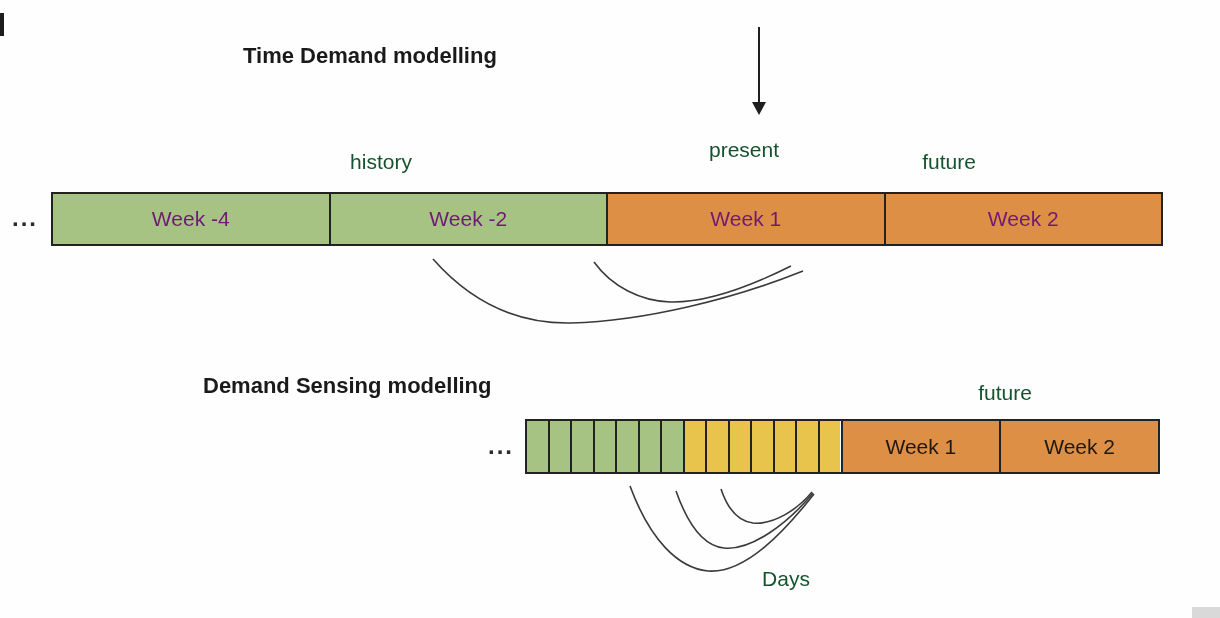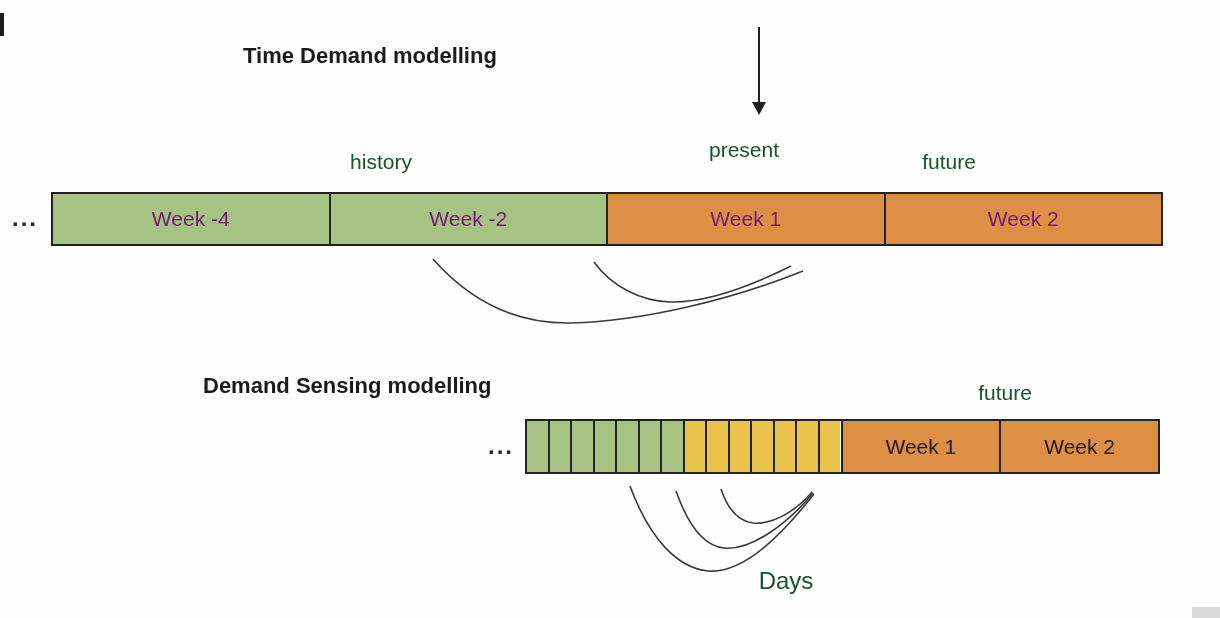--- a/index.html
+++ b/index.html
@@ -84,21 +84,21 @@
         <div class="day y"></div>
         <div class="day y"></div>
         <div class="day y"></div>
         <div class="day y"></div>
         <div class="day y"></div>
       </div>
     <div class="wk">Week 1</div>
     <div class="wk">Week 2</div>
   </div>
 
-  <div class="phase-label" style="left:786px; top:567px; font-size:24px;">Days</div>
+  <div class="phase-label" style="left:786px; top:567px; font-size:21px;">Days</div>
 
   <svg id="overlay" width="1220" height="618" viewBox="0 0 1220 618">
 
     <line class="arrowline" x1="759" y1="27" x2="759" y2="103"></line>
     <polygon class="arrowhead" points="752,102 766,102 759,115"></polygon>
 
     <path class="stroke" d="M433,259 C470,301 516,324 571,323 C645,321 733,299 803,271"></path>
     <path class="stroke" d="M594,262 C612,287 641,301 670,302 C706,303 749,287 791,266"></path>
 
     <path class="stroke" d="M630,486 C650,540 678,568 708,571 C745,574 784,532 814,494"></path>

